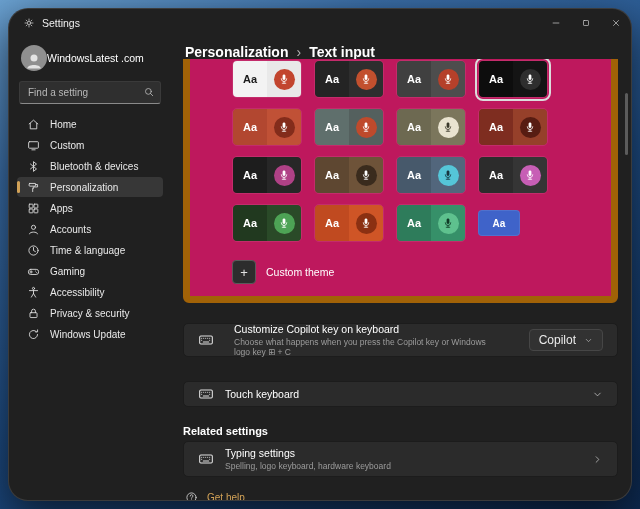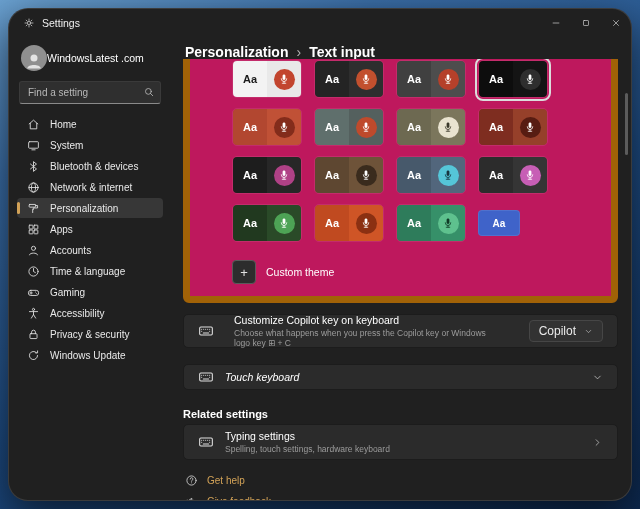--- a/index.html
+++ b/index.html
@@ -79,22 +79,22 @@
     color:#e3e3e3; display:flex; align-items:center; justify-content:center; font-size:13px; }
   .custom-theme-label { font-size:10.5px; color:#fff; }
 
   
   .card { background:#2b2b2b; border:1px solid #1c1c1c; border-radius:5px; display:flex;
     align-items:center; padding:0 14px; gap:11px; }
   .card-icon { width:16px; height:16px; color:#e2e2e2; flex:none; }
   .card-title { font-size:10.5px; color:#fff; }
   .card-sub { font-size:8.5px; color:#9c9c9c; margin-top:2px; }
   .flex1 { flex:1; }
-  .copilot-card { height:34px; margin-top:11px;gap:20px; }
-  .touch-card { height:26px; margin-top:16px;font-style:italic; }
+  .copilot-card { height:34px; margin-top:20px;gap:20px; }
+  .touch-card { height:26px; margin-top:24px; }
   .typing-card { height:36px; margin-top:4px; }
   .related-header { margin-top:18px; font-size:11px; font-weight:700; color:#fff; }
 
   .dropdown { display:flex; align-items:center; gap:8px; background:#323232; border:1px solid #464646;
     border-radius:4px; height:22px; padding:0 9px; }
   .dd-value { font-size:12px; color:#eaeaea; }
   .dd-chev { width:9px; height:9px; color:#cfcfcf; }
   .chev-down { width:11px; height:11px; color:#d0d0d0; }
   .chev-right { width:11px; height:11px; color:#c8c8c8; }
 
@@ -180,39 +180,29 @@
               </span>
               <span class="nav-label" data-interactable="false">Home</span>
             </div>
             <div class="nav-item" data-interactable="true">
               <span class="icon nav-icon" data-interactable="false">
                 <svg viewBox="0 0 24 24" fill="none" stroke="currentColor" stroke-width="1.6" stroke-linecap="round" stroke-linejoin="round">
                   <rect x="3" y="5" width="18" height="12" rx="1.5"></rect>
                   <path d="M9 20 H15"></path>
                 </svg>
               </span>
-              <span class="nav-label" data-interactable="false">System</span>
+              <span class="nav-label" data-interactable="false">Custom</span>
             </div>
             <div class="nav-item" data-interactable="true">
               <span class="icon nav-icon" data-interactable="false">
                 <svg viewBox="0 0 24 24" fill="none" stroke="currentColor" stroke-width="1.6" stroke-linecap="round" stroke-linejoin="round">
                   <path d="M6.5 7.5 L17.5 16.5 L12 21 V3 L17.5 7.5 L6.5 16.5"></path>
                 </svg>
               </span>
               <span class="nav-label" data-interactable="false">Bluetooth &amp; devices</span>
-            </div>
-            <div class="nav-item" data-interactable="true">
-              <span class="icon nav-icon" data-interactable="false">
-                <svg viewBox="0 0 24 24" fill="none" stroke="currentColor" stroke-width="1.6" stroke-linecap="round" stroke-linejoin="round">
-                  <circle cx="12" cy="12" r="8.5"></circle>
-                  <ellipse cx="12" cy="12" rx="3.8" ry="8.5"></ellipse>
-                  <path d="M3.5 12 H20.5"></path>
-                </svg>
-              </span>
-              <span class="nav-label" data-interactable="false">Network &amp; internet</span>
             </div>
             <div class="nav-item selected" data-interactable="true">
               <span class="nav-indicator" data-interactable="false"></span>
               <span class="icon nav-icon" data-interactable="false">
                 <svg viewBox="0 0 24 24" fill="none" stroke="currentColor" stroke-width="1.6" stroke-linecap="round" stroke-linejoin="round">
                   <rect x="4" y="4.5" width="12" height="5" rx="1"></rect>
                   <path d="M16 6.5 h3.5 v4.5 h-8 v3 M10.5 14 v5.5"></path>
                 </svg>
               </span>
               <span class="nav-label" data-interactable="false">Personalization</span>
@@ -574,21 +564,21 @@
 
           <div class="card typing-card" data-interactable="true">
             <span class="icon card-icon" data-interactable="false">
                 <svg viewBox="0 0 24 24" fill="none" stroke="currentColor" stroke-width="1.6" stroke-linecap="round" stroke-linejoin="round">
                   <rect x="2.5" y="6" width="19" height="12" rx="1.8"></rect>
                   <path d="M5.5 9.5 h0.01 M8.5 9.5 h0.01 M11.5 9.5 h0.01 M14.5 9.5 h0.01 M17.5 9.5 h0.01 M5.5 12.5 h0.01 M17.5 12.5 h0.01 M8 15 h8"></path>
                 </svg>
               </span>
             <div data-interactable="false">
               <div class="card-title" data-interactable="false">Typing settings</div>
-              <div class="card-sub" data-interactable="false">Spelling, touch settings, hardware keyboard</div>
+              <div class="card-sub" data-interactable="false">Spelling, logo keyboard, hardware keyboard</div>
             </div>
             <div class="flex1" data-interactable="false"></div>
             <span class="icon chev-right" data-interactable="false">
                 <svg viewBox="0 0 24 24" fill="none" stroke="currentColor" stroke-width="1.6" stroke-linecap="round" stroke-linejoin="round">
                   <path d="M9 6 l6 6 -6 6"></path>
                 </svg>
               </span>
           </div>
 
           <div class="footer-links" data-interactable="false">

